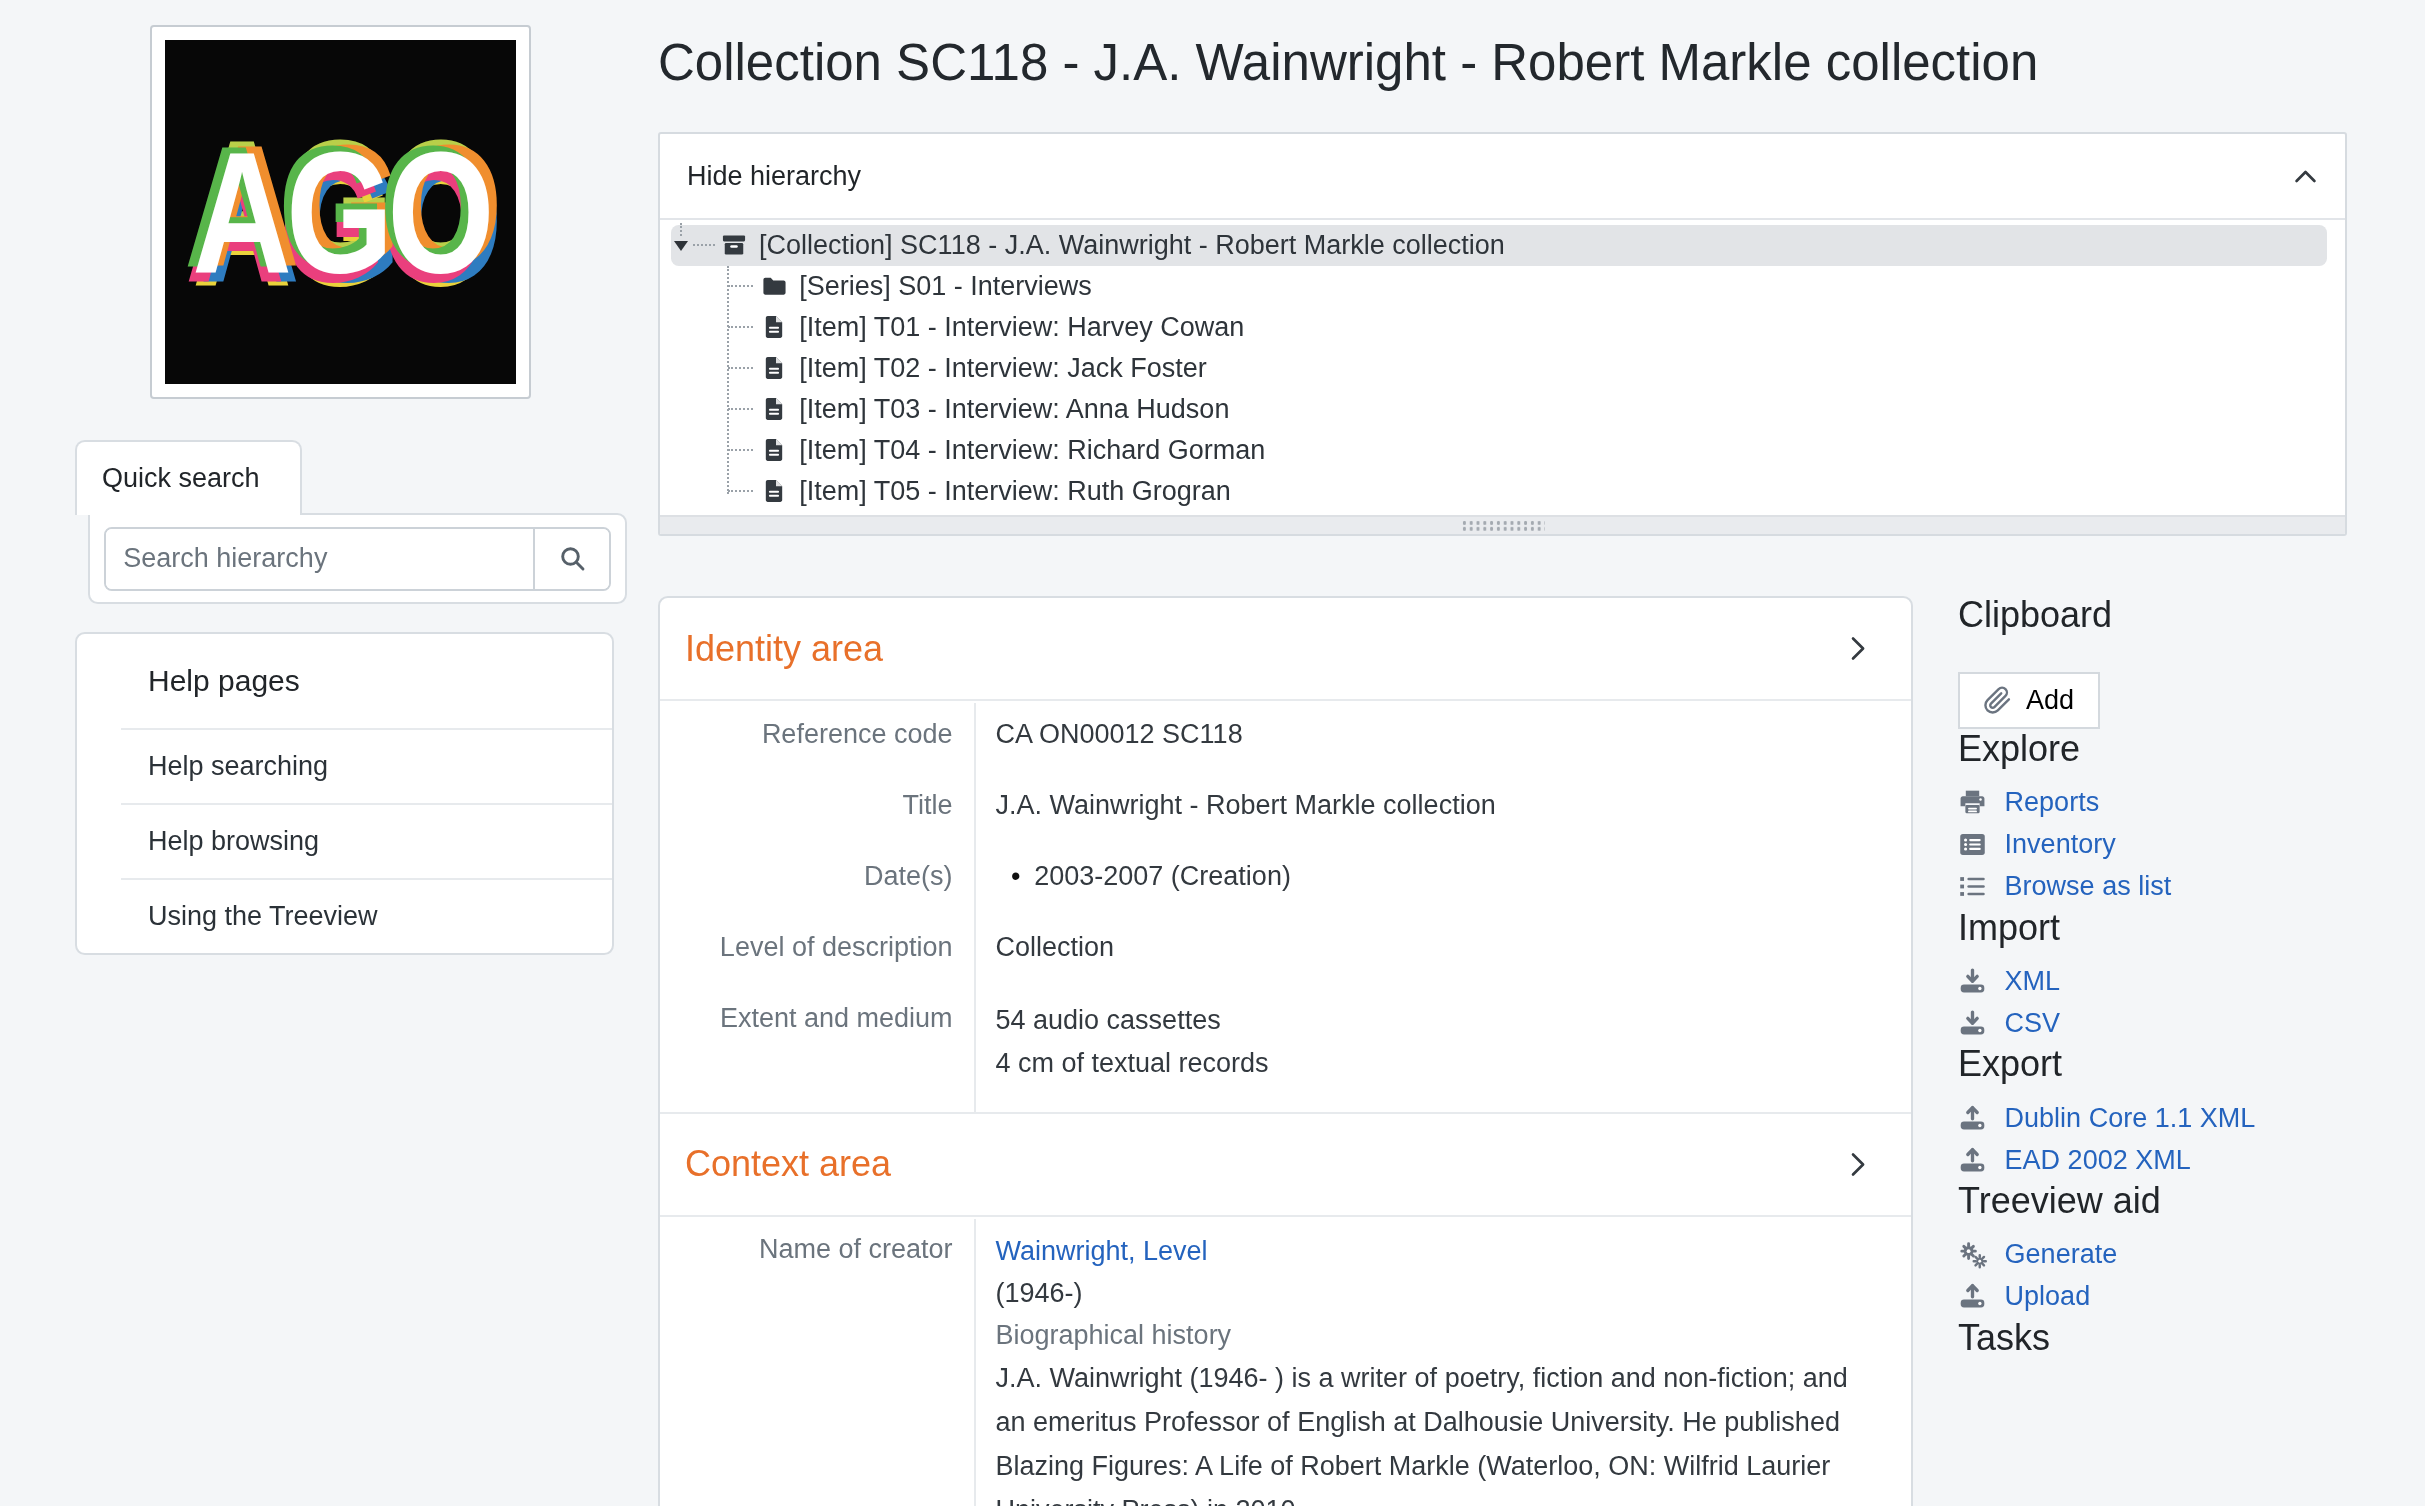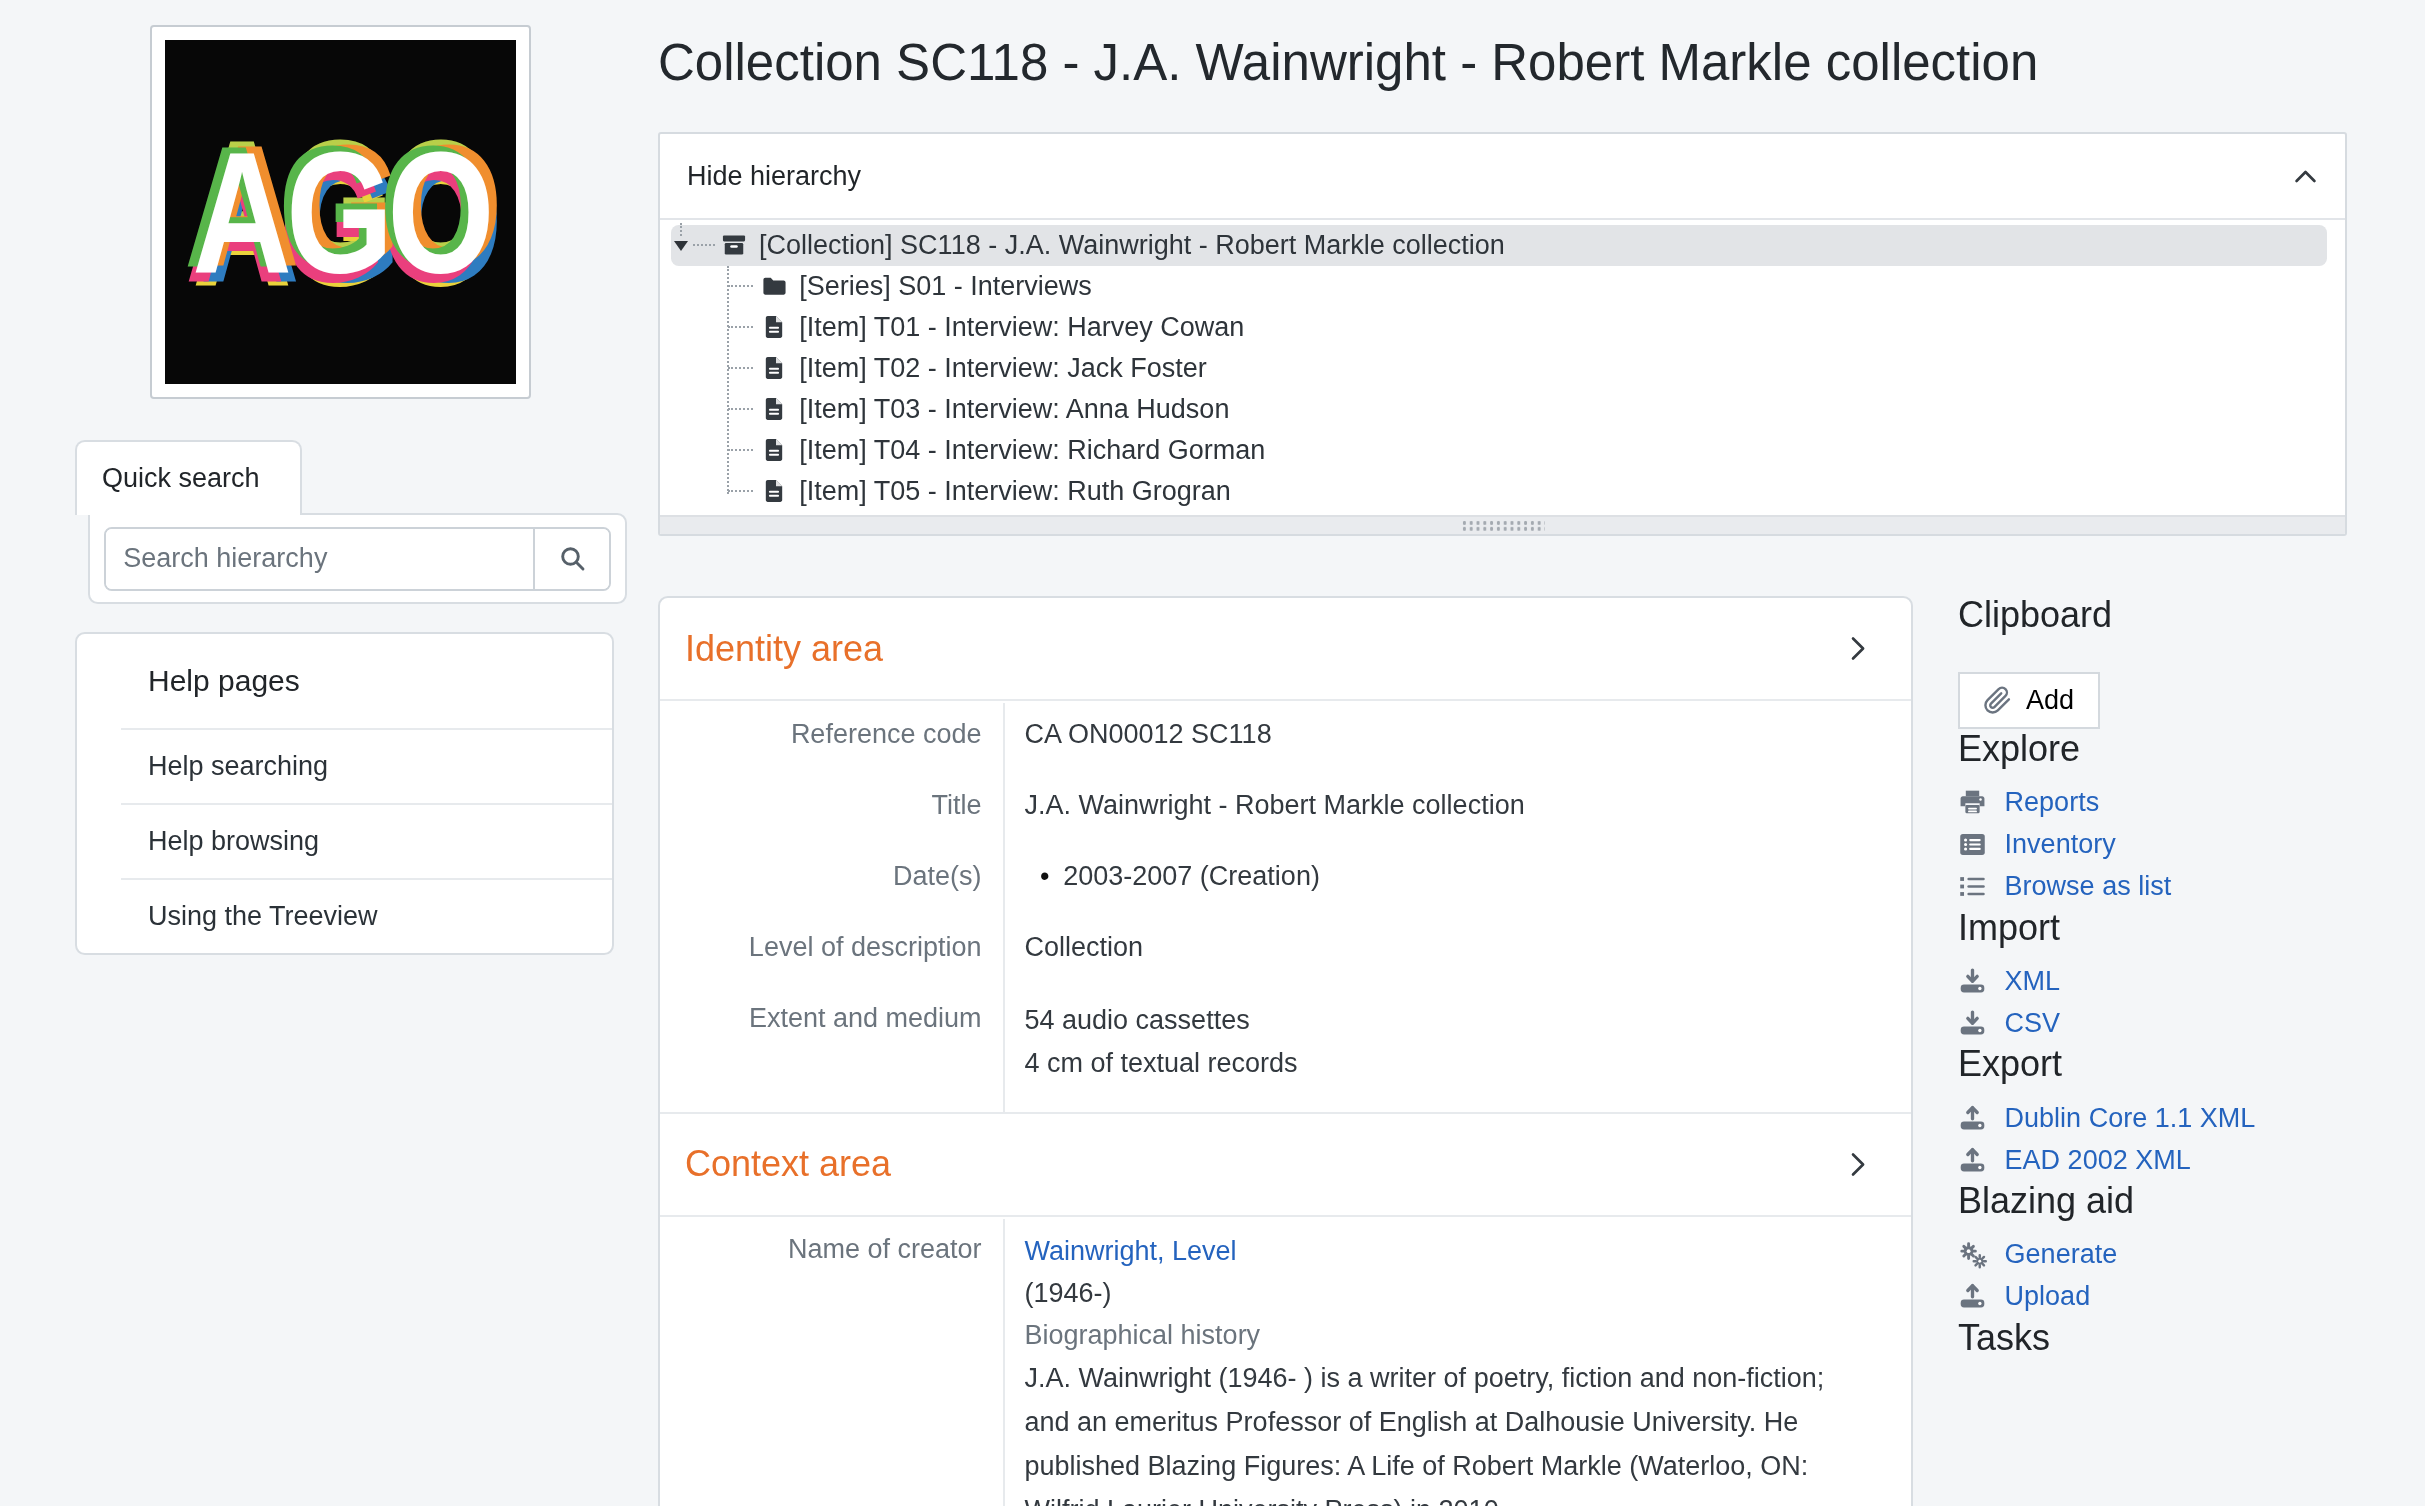--- a/index.html
+++ b/index.html
@@ -62,21 +62,21 @@
     background-image:radial-gradient(circle,#a4aab1 1.7px,transparent 1.9px);background-size:6.8px 5.9px;}
 
   
   .desc-card{left:658px;top:596px;width:1255px;height:1024px;background:#fff;
     border:2px solid #d8dde2;border-radius:9.8px;overflow:hidden;}
   .area-header{height:101px;display:flex;align-items:center;justify-content:space-between;
     padding:0 39px 0 25px;border-bottom:2px solid #e7eaed;}
   .area-header.bt{border-top:2px solid #e7eaed;}
   .area-title{font-size:36px;color:#e8702a;}
   .frows{padding-top:2px;}
-  .frow{display:grid;grid-template-columns:316px 1fr;min-height:71px;margin-left:29px;}
+  .frow{display:grid;grid-template-columns:316px 1fr;min-height:71px;}
   .flabel{padding:11.7px 21.5px 9.8px 0;text-align:right;font-size:27px;line-height:39px;color:#6b747d;border-right:2px solid #e7eaed;}
   .fvalue{padding:11.7px 39px 9.8px 19.5px;font-size:27px;line-height:39px;color:#33393f;}
   .frow.tall .fvalue{padding-bottom:27px;line-height:43px;}
   .bullet-item::before{content:"•";margin:0 13.7px 0 15.6px;color:#111;}
   .frow.creator{min-height:332px;}
   .creator-link{color:#2463be;cursor:pointer;text-decoration:none;font-size:27px;line-height:42px;display:inline-block;}
   .creator-dates{line-height:42px;}
   .bio-label{color:#6b747d;line-height:42px;}
   .bio-text{margin:0;max-width:897px;line-height:44px;}
 
@@ -367,21 +367,21 @@
         <svg class="si" viewBox="0 0 26 26">
           <path d="M13 13.2V3.6" stroke="#6b7480" stroke-width="3" stroke-linecap="round" fill="none"></path>
           <path d="M8.8 7.6L13 3.2l4.2 4.4" stroke="#6b7480" stroke-width="3" stroke-linecap="round" stroke-linejoin="round" fill="none"></path>
           <rect x="2.4" y="15.8" width="21.2" height="7" rx="3" fill="#6b7480"></rect>
           <circle cx="19.6" cy="19.3" r="1.5" fill="#fff"></circle>
         </svg>
         <a>EAD 2002 XML</a>
       </div>
     </div>
 
-    <h2 class="mt-sec">Blazing aid</h2>
+    <h2 class="mt-sec">Treeview aid</h2>
     <div class="links">
       <div class="side-link">
         <svg class="si" viewBox="0 0 26 26">
           <g stroke="#6b7480" stroke-width="2.6" stroke-linecap="round" fill="none">
             <path d="M9.5 3.4v2.2M9.5 14.4v2.2M3.4 10h2.2M13.4 10h2.2M5.2 5.7l1.6 1.6M12.2 12.7l1.6 1.6M13.8 5.7l-1.6 1.6M5.2 14.3l1.6-1.6"></path>
           </g>
           <circle cx="9.5" cy="10" r="4.3" fill="#6b7480"></circle>
           <circle cx="9.5" cy="10" r="1.7" fill="#fff"></circle>
           <g stroke="#6b7480" stroke-width="2.2" stroke-linecap="round" fill="none">
             <path d="M19.5 13.6v1.8M19.5 22.6v1.8M14.1 19h1.8M23.1 19h1.8M15.7 15.2l1.3 1.3M22 21.5l1.3 1.3M23.3 15.2L22 16.5M15.7 22.8l1.3-1.3"></path>

